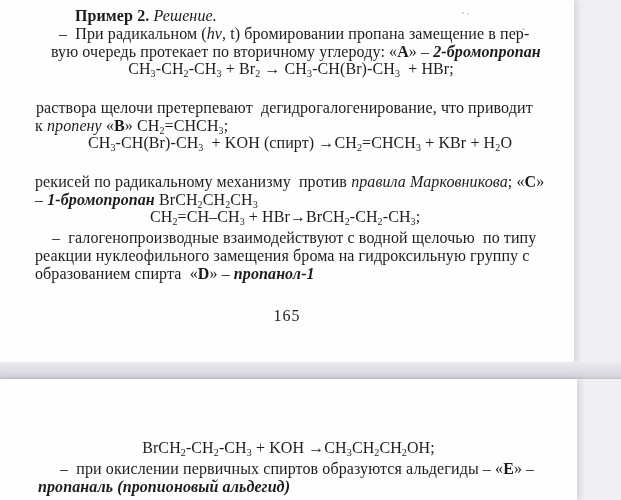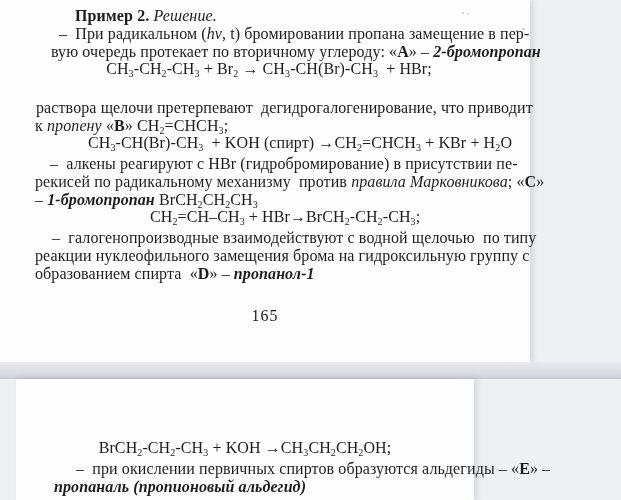--- a/index.html
+++ b/index.html
@@ -11,22 +11,22 @@
     background:#eff0f3;
     font-family:"Liberation Serif","DejaVu Serif",serif;
     color:#1c1c1c;
   }
   .viewport { position:absolute; inset:0; }
   .page {
     position:absolute;
     background:#fffefe;
     box-shadow:3px 0 6px rgba(70,70,95,.16);
   }
-  #page1 { left:0; top:0;    width:530px; height:362px; }
-  #page2 { left:16px; top:379px; width:458px; height:121px;padding-left:31px; }
+  #page1 { left:0; top:0;    width:574px; height:362px; }
+  #page2 { left:0; top:379px; width:577px; height:121px;padding-left:31px; }
   .gap-band {
     position:absolute; left:0; top:362px; width:621px; height:17px;
     background:linear-gradient(180deg,#eaeaf0 0%,#e0e0e7 45%,#d7d7df 85%,#cdcdd6 100%);
     border-bottom:1px solid #c6c6cf;
   }
   .ln {
     position:absolute;
     font-size:16px;
     line-height:18px;
     white-space:pre;
@@ -48,21 +48,20 @@
 <div class="viewport">
 
   <div class="page" id="page1">
     <div class="ln" style="top:7px;  left:75px;"><span class="b">Пример 2. </span><span class="i">Решение.</span></div>
     <div class="ln" style="top:25px; left:59px;"><span>–  При радикальном (</span><span class="i">hv</span><span>, t) бромировании пропана замещение в пер-</span></div>
     <div class="ln" style="top:43px; left:35px;margin-left:16px;"><span>вую очередь протекает по вторичному углероду: «</span><span class="b">А</span><span>» – </span><span class="b i">2-бромопропан</span></div>
     <div class="ln ctr" style="top:60px;padding-left:8px;"><span>CH</span><sub>3</sub><span>-CH</span><sub>2</sub><span>-CH</span><sub>3</sub><span> + Br</span><sub>2</sub><span> → CH</span><sub>3</sub><span>-CH(Br)-CH</span><sub>3</sub><span>  + HBr;</span></div>
     <div class="ln" style="top:99px; left:36px;"><span>раствора щелочи претерпевают  дегидрогалогенирование, что приводит</span></div>
     <div class="ln" style="top:117px;left:35px;"><span>к </span><span class="i">пропену</span><span> «</span><span class="b">В</span><span>» CH</span><sub>2</sub><span>=CHCH</span><sub>3</sub><span>;</span></div>
     <div class="ln" style="top:134px;left:88px;"><span>CH</span><sub>3</sub><span>-CH(Br)-CH</span><sub>3</sub><span>  + KOH (спирт) →CH</span><sub>2</sub><span>=CHCH</span><sub>3</sub><span> + KBr + H</span><sub>2</sub><span>O</span></div>
-    <div class="ln" style="top:155px;left:50px;"><span>–  алкены реагируют с HBr (гидробромирование) в присутствии пе-</span></div>
     <div class="ln" style="top:173px;left:35px;"><span>рекисей по радикальному механизму  против </span><span class="i">правила Марковникова</span><span>; «</span><span class="b">С</span><span>»</span></div>
     <div class="ln" style="top:191px;left:35px;"><span>– </span><span class="b i">1-бромопропан</span><span> BrCH</span><sub>2</sub><span>CH</span><sub>2</sub><span>CH</span><sub>3</sub></div>
     <div class="ln" style="top:208px;left:150px;"><span>CH</span><sub>2</sub><span>=CH–CH</span><sub>3</sub><span> + HBr→BrCH</span><sub>2</sub><span>-CH</span><sub>2</sub><span>-CH</span><sub>3</sub><span>;</span></div>
     <div class="ln" style="top:229px;left:52px;"><span>–  галогенопроизводные взаимодействуют с водной щелочью  по типу</span></div>
     <div class="ln" style="top:247px;left:35px;"><span>реакции нуклеофильного замещения брома на гидроксильную группу с</span></div>
     <div class="ln" style="top:265px;left:35px;"><span>образованием спирта  «</span><span class="b">D</span><span>» – </span><span class="b i">пропанол-1</span></div>
     <div class="ln ctr pagenum" style="top:307px;">165</div>
     <div class="speck spk1"></div>
     <div class="speck spk2"></div>
     <div class="speck spk3"></div>

